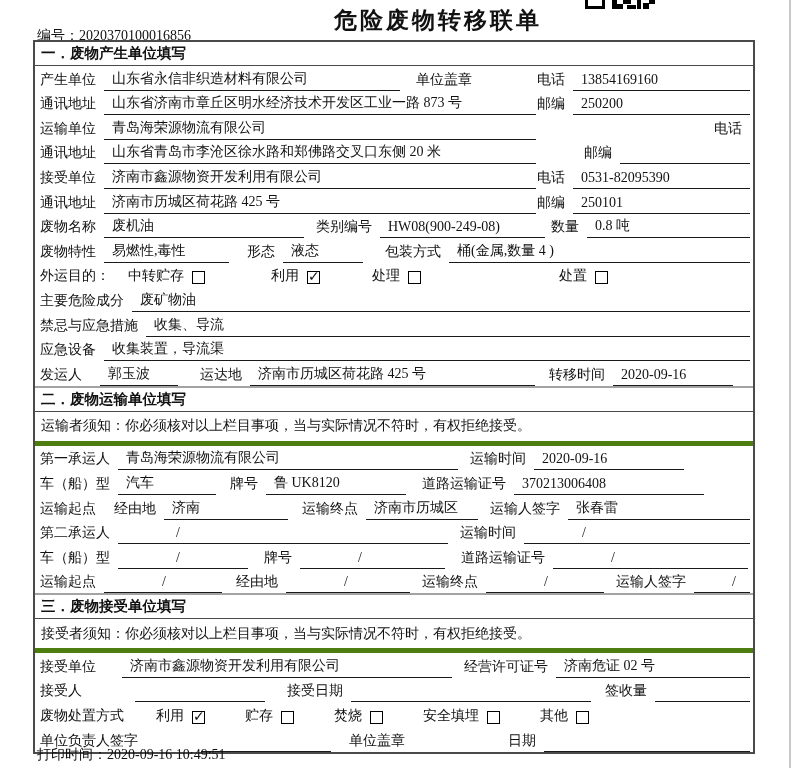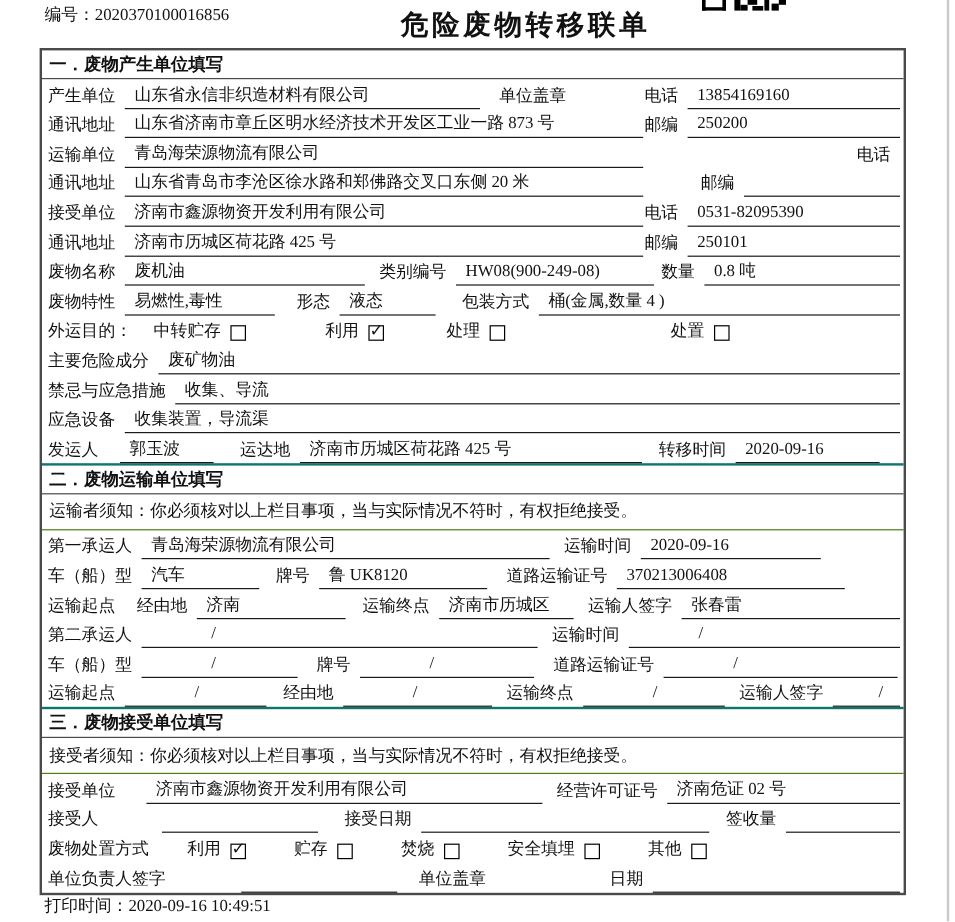--- a/index.html
+++ b/index.html
@@ -4,34 +4,34 @@
 <style>
   html,body { margin:0; padding:0; }
   body {
     width:796px; height:768px; position:relative; overflow:hidden;
     background:#ffffff; color:#111;
     font-family:"Liberation Serif","DejaVu Serif",serif;
     font-size:14px;
   }
   .sansbold { font-family:"Liberation Sans","DejaVu Sans",sans-serif; font-weight:bold; }
 
-  #doc-number { position:absolute; left:37px; top:4px; white-space:nowrap; }
+  #doc-number { position:absolute; left:37px; top:27px; white-space:nowrap; }
   #page-title { position:absolute; left:0; top:5px; width:876px; text-align:center;
                 font-size:23px; letter-spacing:3px; }
   #qr-fragment { position:absolute; left:585px; top:0; }
 
   #form-table { position:absolute; left:33px; top:40px; width:722px;
                 border:2px solid #4a4a4a; background:#fff; box-sizing:border-box; }
 
   .sec-head { height:23px; display:flex; align-items:center; padding-left:6px;
               font-size:14.5px; border-bottom:1px solid #4a4a4a; }
-  .sec-head.bt { border-top:2px solid #0f766e; }
+  .sec-head.bt { border-top:2px solid #a3a3a3; }
 
   .note { height:29px; display:flex; align-items:center; padding-left:6px;
-          border-bottom:1px solid #4d7c0f; white-space:nowrap;text-align:center; }
+          border-bottom:5px solid #4d7c0f; white-space:nowrap;text-align:center; }
 
   .frow { display:flex; align-items:flex-end; height:24.6px; padding:0 3px 0 5px;
           white-space:nowrap; box-sizing:border-box; }
   .l { padding-bottom:2px; margin-right:8px; flex:0 0 auto; }
   .v { border-bottom:1px solid #1a1a1a; padding:0 4px 2px 8px; flex:0 0 auto;
        box-sizing:border-box; overflow:hidden; }
   .grow { flex:1 1 auto; }
   .mla { margin-left:auto; }
   .slash { padding-left:58px; }
 

